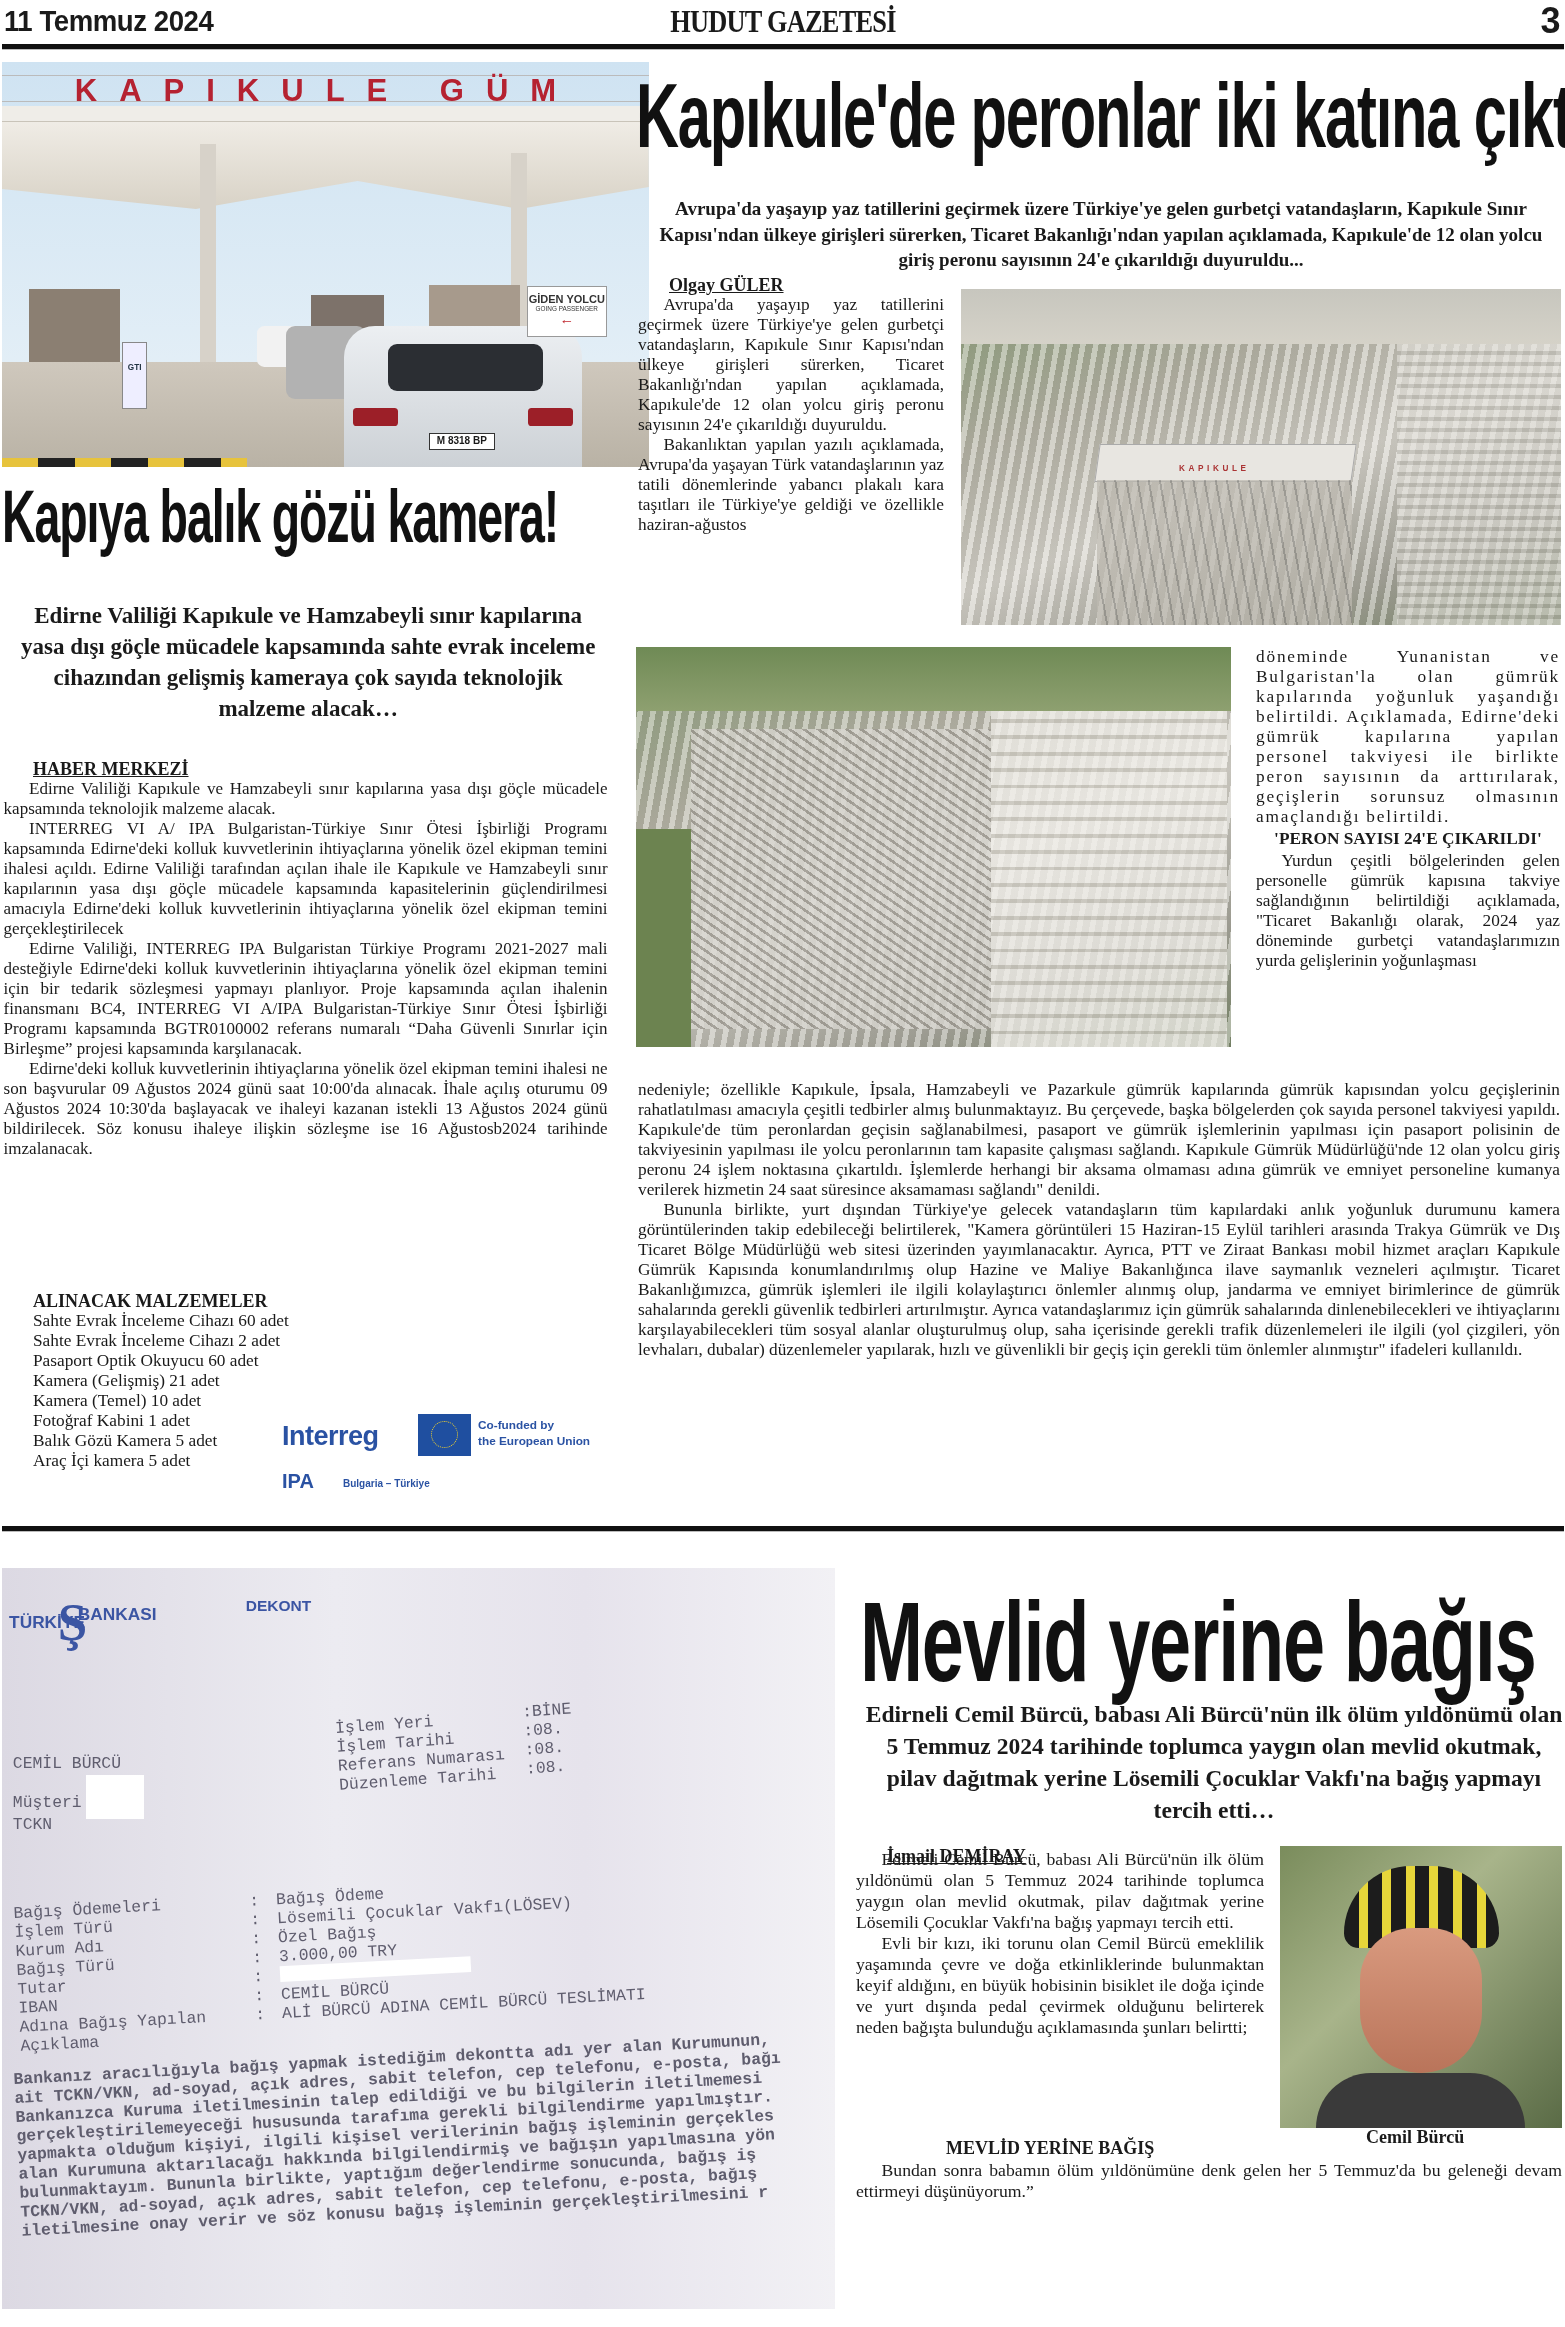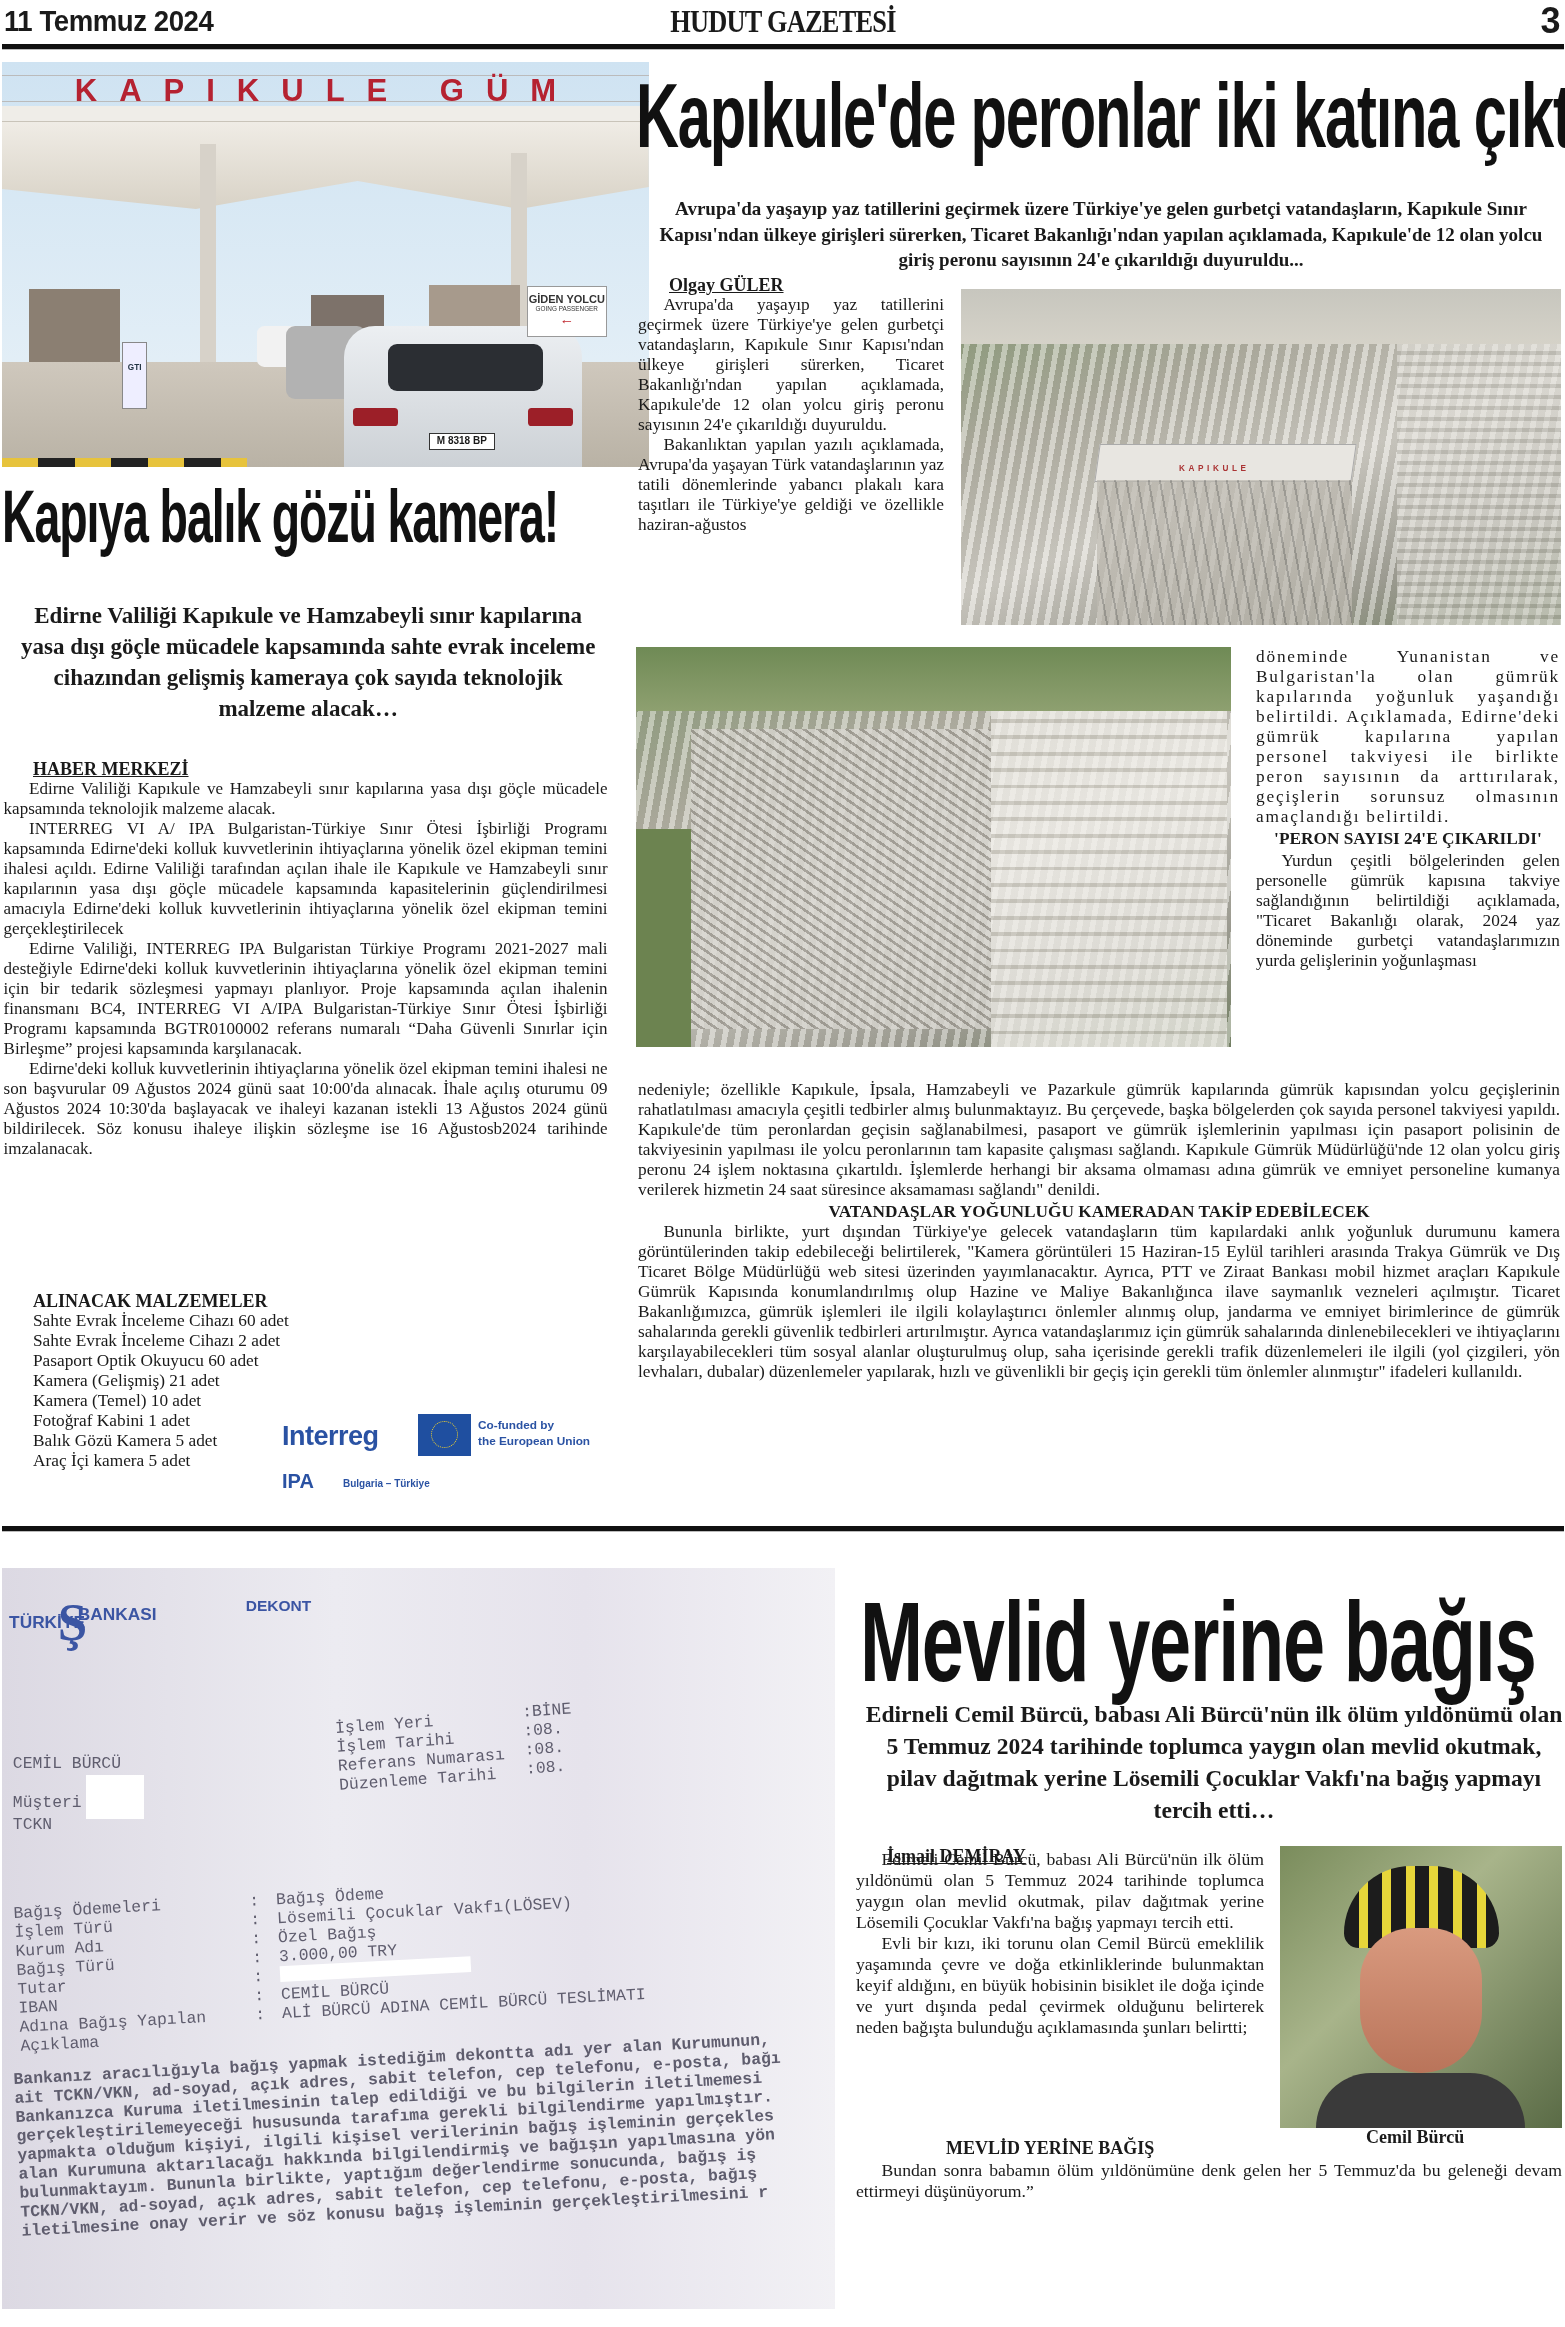--- a/index.html
+++ b/index.html
@@ -130,21 +130,20 @@
 </div>
 
 <div class="abs body" style="left:1256px;top:647px;width:304px;font-size:17.3px;line-height:20px;">
   <p style="text-indent:0;letter-spacing:1.8px;">döneminde Yunanistan ve Bulgaristan'la olan gümrük kapılarında yoğunluk yaşandığı belirtildi. Açıklamada, Edirne'deki gümrük kapılarına yapılan personel takviyesi ile birlikte peron sayısının da arttırılarak, geçişlerin sorunsuz olmasının amaçlandığı belirtildi.</p>
   <div class="sub" style="margin:1.8px 0;">'PERON SAYISI 24'E ÇIKARILDI'</div>
   <p>Yurdun çeşitli bölgelerinden gelen personelle gümrük kapısına takviye sağlandığının belirtildiği açıklamada, "Ticaret Bakanlığı olarak, 2024 yaz döneminde gurbetçi vatandaşlarımızın yurda gelişlerinin yoğunlaşması</p>
 </div>
 
 <div class="abs body" style="left:638px;top:1080px;width:922px;font-size:17.3px;line-height:20px;">
   <p style="text-indent:0;">nedeniyle; özellikle Kapıkule, İpsala, Hamzabeyli ve Pazarkule gümrük kapılarında gümrük kapısından yolcu geçişlerinin rahatlatılması amacıyla çeşitli tedbirler almış bulunmaktayız. Bu çerçevede, başka bölgelerden çok sayıda personel takviyesi yapıldı. Kapıkule'de tüm peronlardan geçisin sağlanabilmesi, pasaport ve gümrük işlemlerinin yapılması için pasaport polisinin de takviyesinin yapılması ile yolcu peronlarının tam kapasite çalışması sağlandı. Kapıkule Gümrük Müdürlüğü'nde 12 olan yolcu giriş peronu 24 işlem noktasına çıkartıldı. İşlemlerde herhangi bir aksama olmaması adına gümrük ve emniyet personeline kumanya verilerek hizmetin 24 saat süresince aksamaması sağlandı" denildi.</p>
-  <div class="sub" style="margin:1.8px 0 0 0;">VATANDAŞLAR YOĞUNLUĞU KAMERADAN TAKİP EDEBİLECEK</div>
   <p>Bununla birlikte, yurt dışından Türkiye'ye gelecek vatandaşların tüm kapılardaki anlık yoğunluk durumunu kamera görüntülerinden takip edebileceği belirtilerek, "Kamera görüntüleri 15 Haziran-15 Eylül tarihleri arasında Trakya Gümrük ve Dış Ticaret Bölge Müdürlüğü web sitesi üzerinden yayımlanacaktır. Ayrıca, PTT ve Ziraat Bankası mobil hizmet araçları Kapıkule Gümrük Kapısında konumlandırılmış olup Hazine ve Maliye Bakanlığınca ilave saymanlık vezneleri açılmıştır. Ticaret Bakanlığımızca, gümrük işlemleri ile ilgili kolaylaştırıcı önlemler alınmış olup, jandarma ve emniyet birimlerince de gümrük sahalarında gerekli güvenlik tedbirleri artırılmıştır. Ayrıca vatandaşlarımız için gümrük sahalarında dinlenebilecekleri ve ihtiyaçlarını karşılayabilecekleri tüm sosyal alanlar oluşturulmuş olup, saha içerisinde gerekli trafik düzenlemeleri ile ilgili (yol çizgileri, yön levhaları, dubalar) düzenlemeler yapılarak, hızlı ve güvenlikli bir geçiş için gerekli tüm önlemler alınmıştır" ifadeleri kullanıldı.</p>
 </div>
 
 <div class="abs rule" style="top:1526px;"></div>
 
 <div class="abs photo receipt" style="left:1.8px;top:1568px;width:833px;height:741px;">
   <div style="position:absolute;left:7.3px;top:44px;font:bold 17.3px 'Liberation Sans',sans-serif;color:#3b55a3;">TÜRKİYE</div>
   <div style="position:absolute;left:56px;top:23.6px;font:bold 53px 'Liberation Serif',serif;color:#3b55a3;">Ş</div>
   <div style="position:absolute;left:76px;top:36px;font:bold 17.3px 'Liberation Sans',sans-serif;color:#3b55a3;">BANKASI</div>
   <div style="position:absolute;left:244px;top:29px;font:bold 15.5px 'Liberation Sans',sans-serif;color:#3b55a3;">DEKONT</div>

